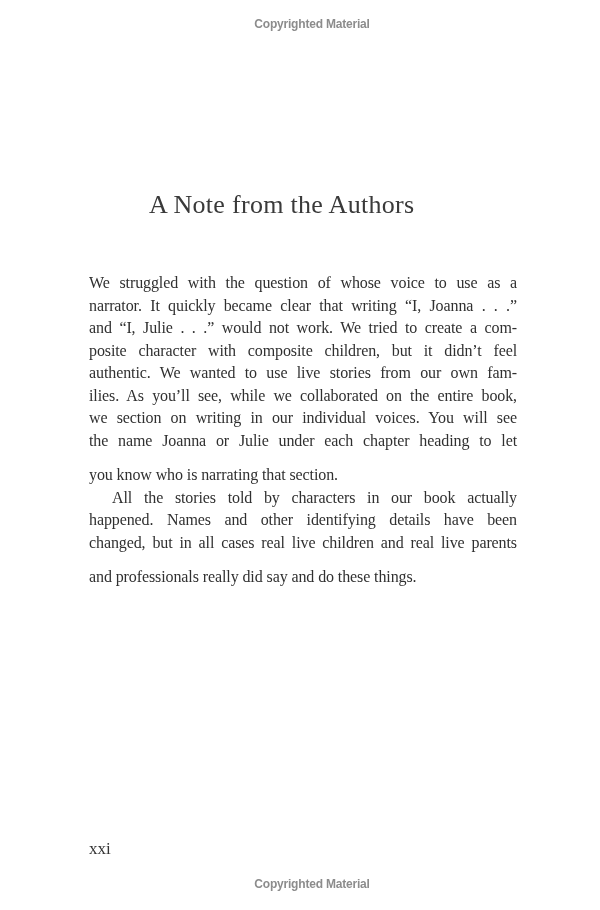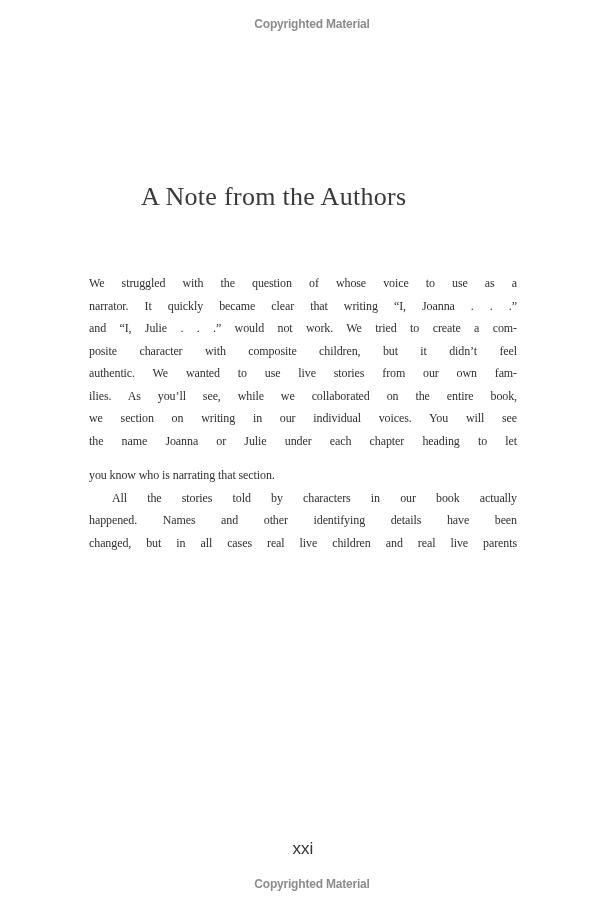--- a/index.html
+++ b/index.html
@@ -22,36 +22,36 @@
     letter-spacing: -0.2px;
     color: #8c8c8c;
     line-height: 12px;
   }
   .copyright-top { top: 18px; }
   .copyright-bottom { top: 878px; }
   .chapter-title {
     position: absolute;
     top: 176px;
     left: 133px;
-    margin: 8px;
+    margin: 16px;
     font-family: "Liberation Serif", "DejaVu Serif", serif;
     font-size: 26px;
     font-weight: 400;
     letter-spacing: 0.3px;
     color: #3a3a3a;
     line-height: 1;
     white-space: nowrap;
   }
   .body-text {
     position: absolute;
     top: 272px;
     left: 89px;
     width: 428px;
     font-family: "Liberation Serif", serif;
-    font-size: 12px;
+    font-size: 16px;
     letter-spacing: -0.1px;
     color: #303030;
   }
   .body-text .line {
     height: 22.5px;
     line-height: 22.5px;
     text-align: justify;
     text-align-last: justify;
     white-space: nowrap;
   }
@@ -60,22 +60,21 @@
     margin-top: 12px;
   }
   .body-text .line.para-indent {
     text-indent: 23px;
   }
   .page-number {
     position: absolute;
     top: 840px;
     left: 89px;
     width: 428px;
-    text-align: center;
-    font-family: Liberation Sans, sans-serif;
+    font-family: Liberation Serif, serif;
     font-size: 17px;
     color: #333333;
     line-height: 17px;
   }
 </style>
 </head>
 <body>
 
 <div class="copyright-label copyright-top">Copyrighted Material</div>
 
@@ -87,17 +86,18 @@
     <div class="line">and “I, Julie . . .” would not work. We tried to create a com-</div>
     <div class="line">posite character with composite children, but it didn’t feel</div>
     <div class="line">authentic. We wanted to use live stories from our own fam-</div>
     <div class="line">ilies. As you’ll see, while we collaborated on the entire book,</div>
     <div class="line">we section on writing in our individual voices. You will see</div>
     <div class="line">the name Joanna or Julie under each chapter heading to let</div>
     <div class="line para-end">you know who is narrating that section.</div>
     <div class="line para-indent">All the stories told by characters in our book actually</div>
     <div class="line">happened. Names and other identifying details have been</div>
     <div class="line">changed, but in all cases real live children and real live parents</div>
+    <div class="line para-end">and professionals really did say and do these things.</div>
   </div>
 
 <div class="page-number">xxi</div>
 
 <div class="copyright-label copyright-bottom">Copyrighted Material</div>
 
 </body></html>

